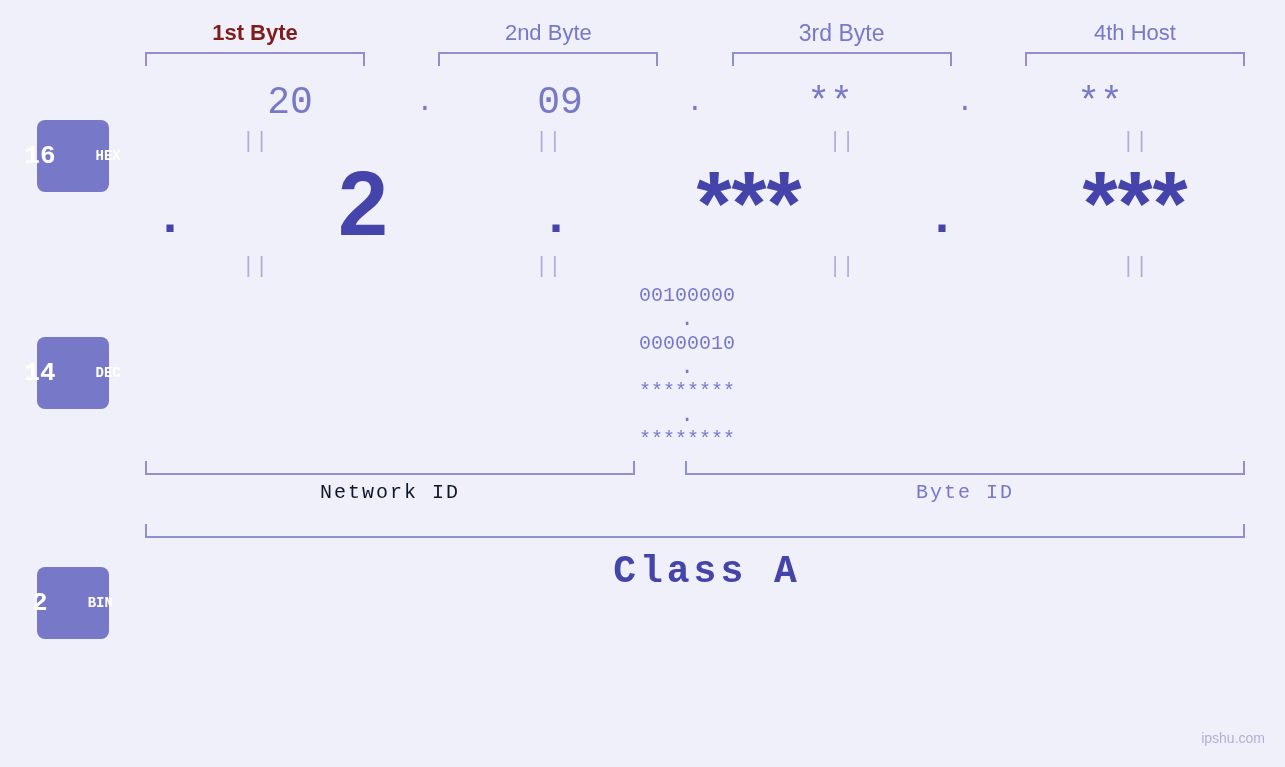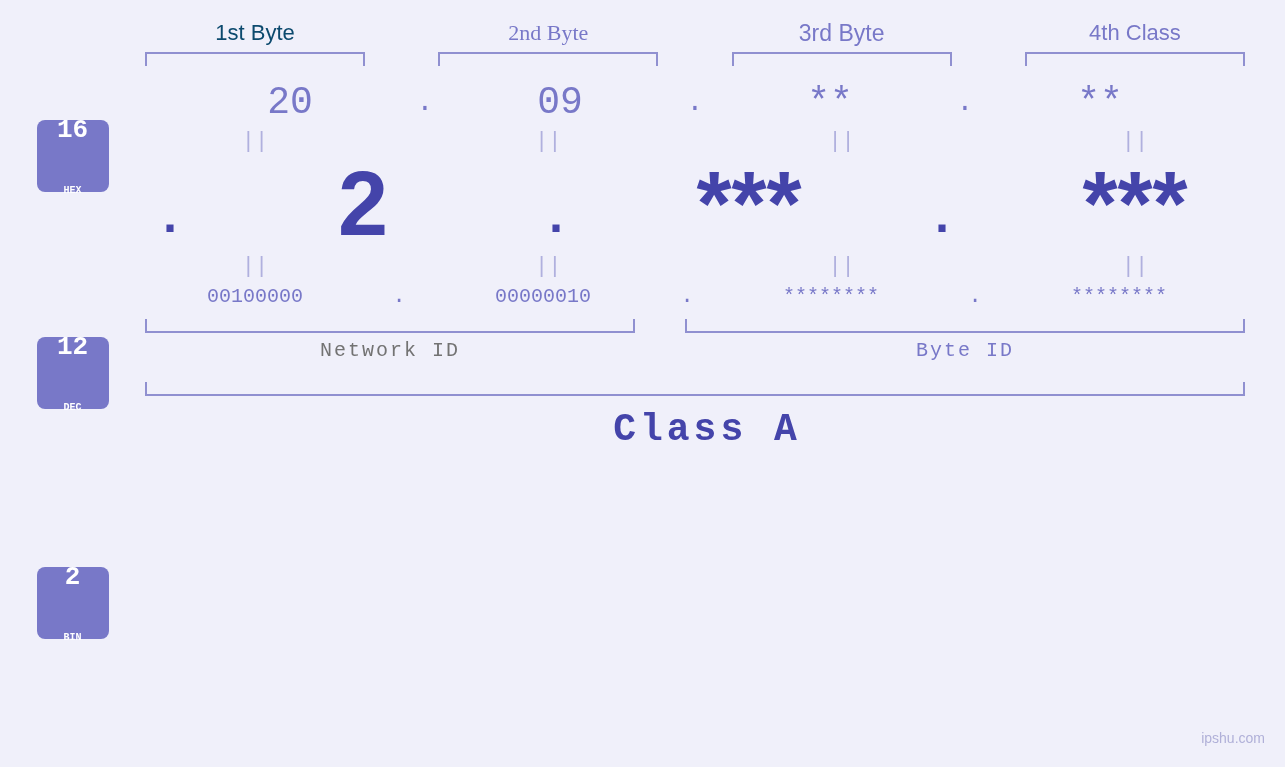--- a/index.html
+++ b/index.html
@@ -12,36 +12,36 @@
       overflow: hidden;
       position: relative;
     }
 
     .base-badge {
       width: 72px;
       height: 72px;
       background: #7878c8;
       border-radius: 8px;
       display: flex;
-      flex-direction: column;
+      flex-direction: row;
       align-items: center;
       justify-content: center;
       color: white;
       margin-bottom: 0;
       gap: 40px;
     }
 
     .base-badge .base-num {
       font-size: 26px;
       font-weight: bold;
       line-height: 1.1;
     }
 
     .base-badge .base-label {
-      font-size: 10px;
+      font-size: 14px;
       font-weight: bold;
     }
 
     .watermark {
       position: absolute;
       bottom: 21px;
       right: 20px;
       color: #b0b0d8;
       font-size: 14px;
       font-family: Arial, sans-serif;
@@ -190,20 +190,21 @@
       padding-top: 30px;
     }
 
     
     .bin-values-row {
       display: flex;
       justify-content: space-between;
       padding-right: 56px;
       align-items: center;
       margin-bottom: 10px;
+      flex-direction: column;
     }
 
     .bin-val {
       width: 220px;
       text-align: center;
       color: #7878c8;
       font-size: 20px;
       font-family: 'Courier New', monospace;
     }
 
@@ -247,21 +248,21 @@
 
     .bottom-labels-row {
       display: flex;
       justify-content: space-between;
       margin-top: 6px;
     }
 
     .lbl-net {
       width: 490px;
       text-align: center;
-      color: #737373;
+      color: #0f172a;
       font-size: 20px;
       letter-spacing: 2px;
       font-family: 'Courier New', monospace;
     }
 
     .lbl-spacer {
       width: 50px;
     }
 
     .lbl-host {
@@ -324,46 +325,46 @@
         <div class="base-badge">
           <span class="base-num">16</span>
           <span class="base-label">HEX</span>
         </div>
       </div>
 
       <div class="badge-gap-between"></div>
 
       <div class="badge-wrap">
         <div class="base-badge">
-          <span class="base-num">12</span>
+          <span class="base-num">14</span>
           <span class="base-label">DEC</span>
         </div>
       </div>
 
       <div class="badge-gap-between2"></div>
 
       <div class="badge-wrap">
         <div class="base-badge">
           <span class="base-num">2</span>
           <span class="base-label">BIN</span>
         </div>
       </div>
 
     </div>
 
     <div class="right-content">
 
       <div class="columns-row">
-        <div class="col-cell" style="color:#0c4a6e;font-size:22px;font-family:Arial,sans-serif;">1st Byte</div>
+        <div class="col-cell" style="color:#7f1d1d;font-size:22px;font-family:Arial,sans-serif;font-weight:bold;">1st Byte</div>
         <div class="col-cell-dot"></div>
-        <div class="col-cell" style="color:#7878c8;font-size:22px;font-family:Liberation Serif, serif;">2nd Byte</div>
+        <div class="col-cell" style="color:#7878c8;font-size:22px;font-family:Liberation Sans, sans-serif;">2nd Byte</div>
         <div class="col-cell-dot"></div>
         <div class="col-cell" style="color:#7878c8;font-size:23px;font-family:Arial,sans-serif;">3rd Byte</div>
         <div class="col-cell-dot"></div>
-        <div class="col-cell" style="color:#7878c8;font-size:22px;font-family:Arial,sans-serif;">4th Class</div>
+        <div class="col-cell" style="color:#7878c8;font-size:22px;font-family:Arial,sans-serif;">4th Host</div>
       </div>
 
       <div class="top-brackets-row">
         <div class="top-brk"></div>
         <div class="top-brk-dot"></div>
         <div class="top-brk"></div>
         <div class="top-brk-dot"></div>
         <div class="top-brk"></div>
         <div class="top-brk-dot"></div>
         <div class="top-brk"></div>

